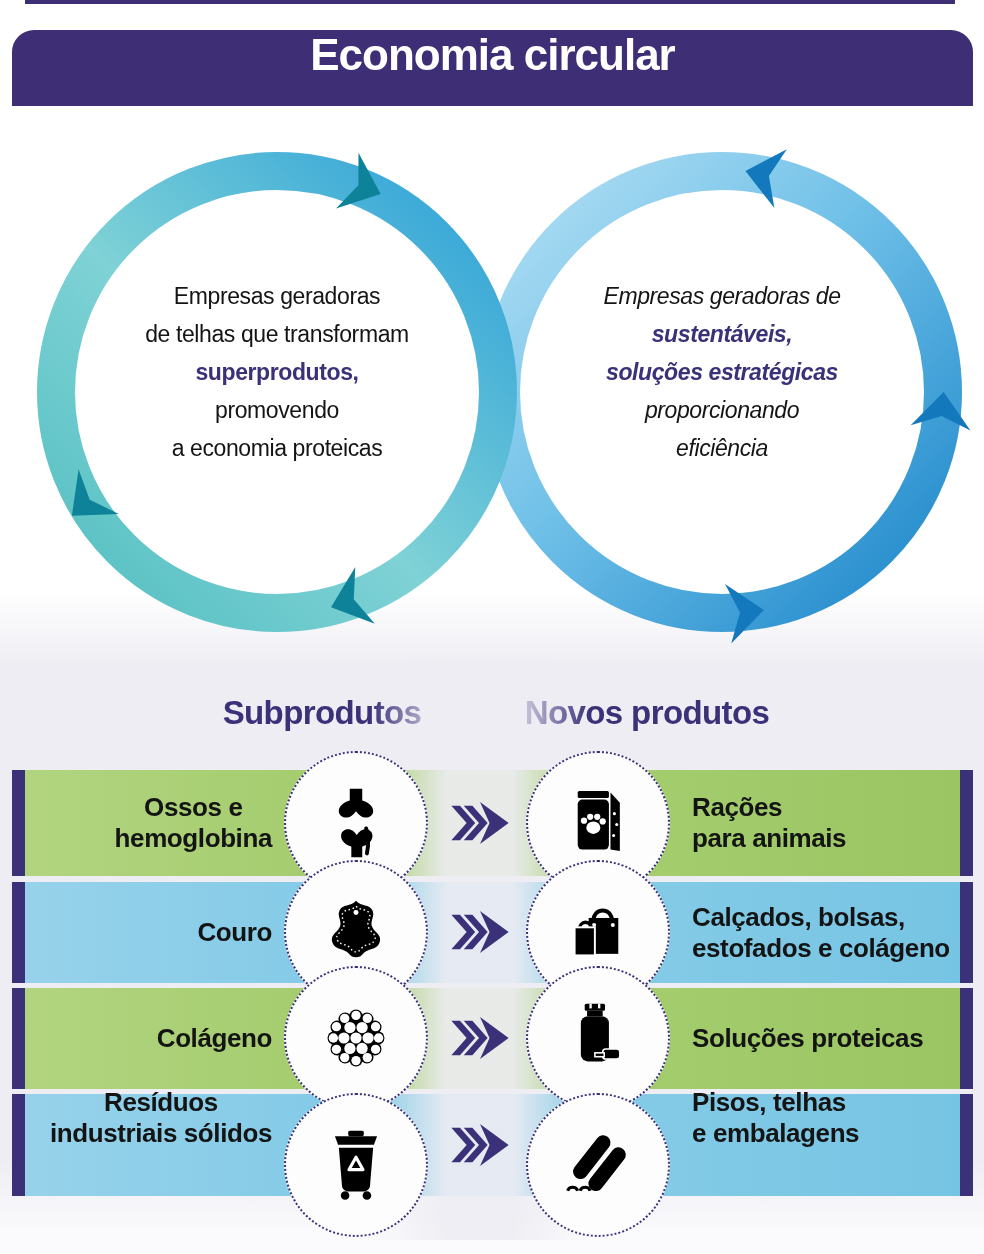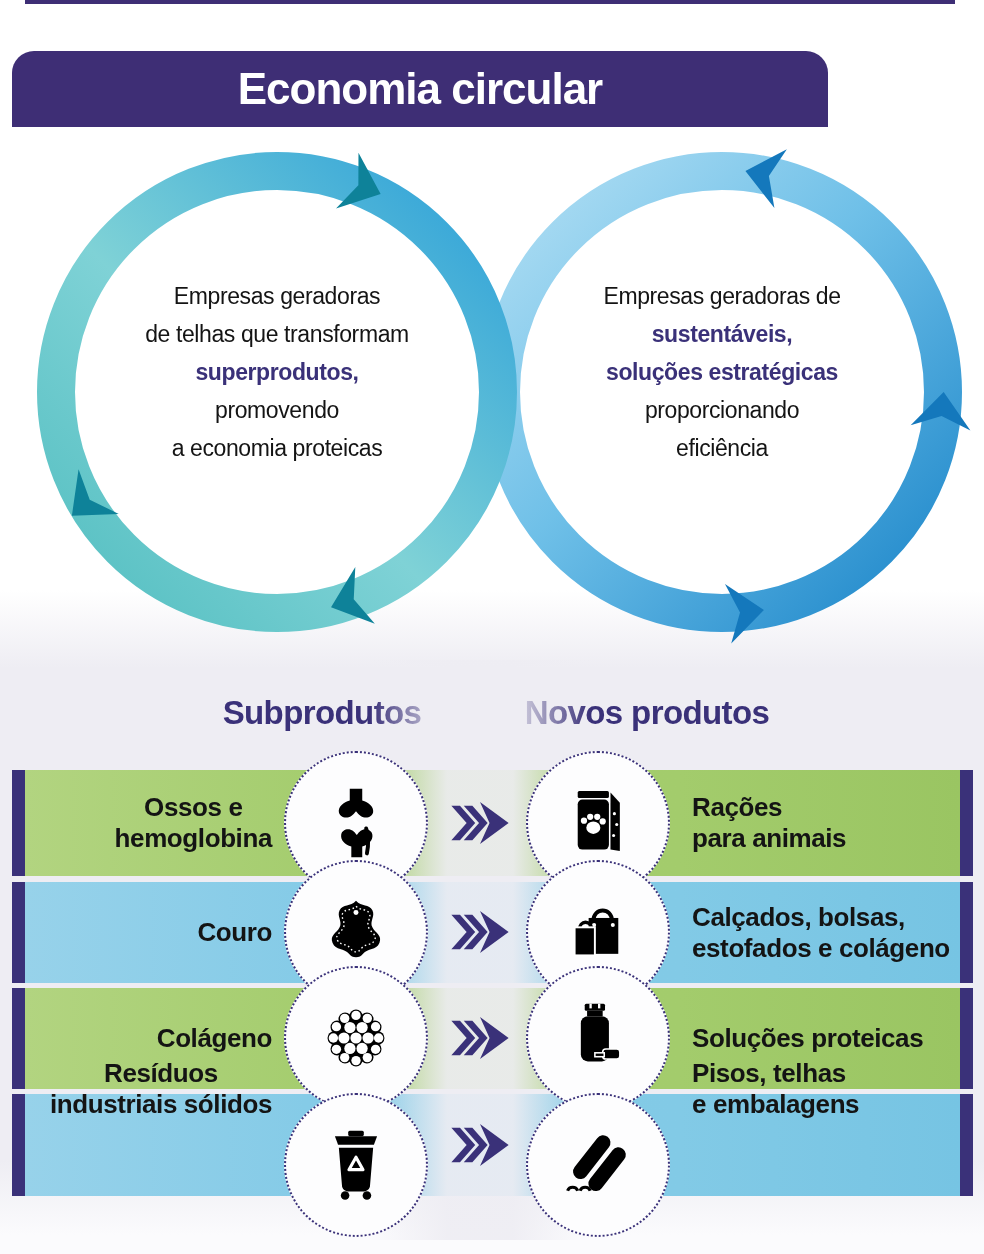--- a/index.html
+++ b/index.html
@@ -4,28 +4,28 @@
 <style>
   html,body{margin:0;padding:0;background:#fff;}
   #stage{
     position:relative;width:984px;height:1254px;overflow:hidden;
     font-family:"Liberation Sans","DejaVu Sans",sans-serif;
     background:linear-gradient(180deg,#ffffff 0px,#ffffff 590px,#eeedf3 668px,#eeedf3 1160px,#fbfbfd 1235px,#fbfbfd 100%);
   }
   .abs{position:absolute;}
   
   #top-strip{left:25px;top:0;width:930px;height:4px;background:var(--header_purple,#3E2E75);}
-  #header-bar{left:12px;top:51px;width:816px;height:76px;background:var(--header_purple,#3E2E75);
-    border-radius:22px 22px 0 0;display:flex;align-items:center;justify-content:center;}
+  #header-bar{left:12px;top:30px;width:961px;height:76px;background:var(--header_purple,#3E2E75);
+    border-radius:22px 22px 0 0;display:flex;justify-content:center;}
   #header-bar .title{color:#fff;font-size:44px;font-weight:bold;letter-spacing:-1px;}
   
   .cycle-text{width:380px;top:277px;text-align:center;font-size:23px;line-height:38px;color:#141414;letter-spacing:-0.4px;}
   .cycle-text .em{color:var(--accent_purple,#3A3179);font-weight:bold;}
   #cycle-text-left{left:87px;}
-  #cycle-text-right{left:532px;}
+  #cycle-text-right{left:532px;font-style:italic;}
   
   .col-head{top:694px;width:360px;text-align:center;font-size:33px;font-weight:bold;
     color:var(--accent_purple,#3A3179);letter-spacing:-0.6px;}
   #col-head-sub{left:142px;}
   #col-head-new{left:467px;}
   
   .row{left:12px;width:961px;display:flex;z-index:1;}
   .edge-bar{width:13px;background:var(--accent_purple,#3A3179);}
   .band{flex:1;}
   .band.green{background:linear-gradient(90deg,#B2D480 0%,#A5CD6F 30%,#A3CC6C 70%,#9AC562 100%);}
@@ -45,21 +45,21 @@
   .col-new{left:526px;}
   .cy1{top:751px;} .cy2{top:860px;} .cy3{top:966px;} .cy4{top:1093px;}
   
   .chev{left:451px;width:58px;height:42px;z-index:4;}
   .chv1{top:802px;} .chv2{top:911px;} .chv3{top:1017px;} .chv4{top:1124px;}
   
   .row-label{z-index:3;display:flex;align-items:center;font-weight:bold;color:#141414;
     font-size:26px;line-height:31px;white-space:pre-line;letter-spacing:-0.4px;}
   .sub-label{left:20px;width:252px;justify-content:flex-end;text-align:center;}
   .prod-label{left:692px;width:280px;justify-content:flex-start;text-align:left;}
-  .rl1{top:770px;height:106px;} .rl2{top:882px;height:101px;} .rl3{top:988px;height:101px;} .rl4{top:1049px;height:80px;}
+  .rl1{top:770px;height:106px;} .rl2{top:882px;height:101px;} .rl3{top:988px;height:101px;} .rl4{top:1078px;height:80px;}
   
   #cycle-rings{left:0;top:0;width:984px;height:665px;}
   .icon-svg{width:78px;height:78px;}
 </style>
 </head>
 <body>
 
 <div id="stage">
 
   <div class="abs" id="top-strip"></div>

